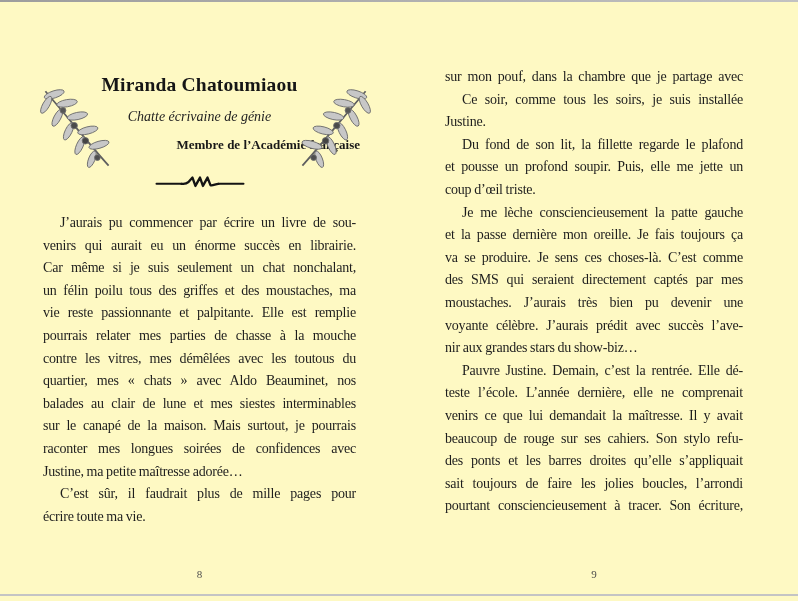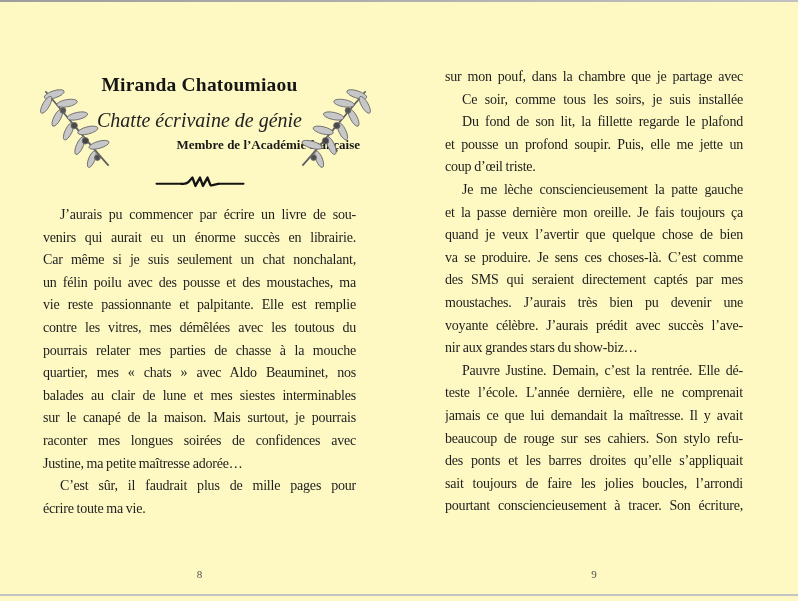--- a/index.html
+++ b/index.html
@@ -20,38 +20,38 @@
   .page.right{left:445px;width:298px;}
 
   
   .hdr-title{
     position:absolute;top:74px;left:0;width:100%;
     text-align:center;font-weight:bold;font-size:19.5px;
     letter-spacing:.2px;color:#161616;
   }
   .hdr-subtitle{
     position:absolute;top:109px;left:0;width:100%;
-    text-align:center;font-style:italic;font-size:20px;color:#222;
+    text-align:center;font-style:italic;font-size:14px;color:#222;
   }
   .hdr-affiliation{
     position:absolute;top:137px;left:4px;width:100%;
     text-align:right;font-weight:bold;font-size:13px;color:#191919;
   }
   .branch{position:absolute;width:80px;height:92px;top:82px;}
   .branch.left-b{left:-8px;}
   .branch.right-b{right:-20px;transform:scaleX(-1);}
   .divider{
     position:absolute;top:173px;left:50%;
     transform:translateX(-50%);
     width:92px;height:20px;
   }
 
   
   .body-text{position:absolute;left:0;width:100%;}
-  .page.left  .body-text{top:204px;}
+  .page.left  .body-text{top:212px;}
   .page.right .body-text{top:66px;}
   .line{
     white-space:nowrap;overflow:hidden;
     height:22.6px;line-height:22.6px;
     font-size:14px;
     letter-spacing:-0.2px;word-spacing:-0.5px;
     text-align:justify;text-align-last:justify;
     color:#1d1d1d;
   }
   .line.indent{text-indent:17px;}
@@ -120,54 +120,54 @@
         <path d="M3,11 H33" stroke-width="2.4"></path>
         <path d="M77,11 H107" stroke-width="2.4"></path>
         <path d="M33,11 C37,11.5 39,11 41,9 L46,3.5 L49.5,13.5 L55,3.5 L58.5,13.5 L64,3.5 L67.5,12.5 C69.5,13.5 73,11.5 77,11" stroke-width="2.8"></path>
       </g>
     </svg>
 
     <div class="body-text">
         <div class="line indent">J’aurais pu commencer par écrire un livre de sou-</div>
         <div class="line">venirs qui aurait eu un énorme succès en librairie.</div>
         <div class="line">Car même si je suis seulement un chat nonchalant,</div>
-        <div class="line">un félin poilu avec des pousse et des moustaches, ma</div>
+        <div class="line">un félin poilu tous des griffes et des moustaches, ma</div>
         <div class="line">vie reste passionnante et palpitante. Elle est remplie</div>
+        <div class="line">pourrais relater mes parties de chasse à la mouche</div>
         <div class="line">contre les vitres, mes démêlées avec les toutous du</div>
-        <div class="line">pourrais relater mes parties de chasse à la mouche</div>
         <div class="line">quartier, mes « chats » avec Aldo Beauminet, nos</div>
         <div class="line">balades au clair de lune et mes siestes interminables</div>
         <div class="line">sur le canapé de la maison. Mais surtout, je pourrais</div>
         <div class="line">raconter mes longues soirées de confidences avec</div>
         <div class="line end">Justine, ma petite maîtresse adorée…</div>
         <div class="line indent">C’est sûr, il faudrait plus de mille pages pour</div>
         <div class="line end">écrire toute ma vie.</div>
       </div>
 
     <div class="page-number">8</div>
   </div>
 
   <div class="page right">
     <div class="body-text">
         <div class="line">sur mon pouf, dans la chambre que je partage avec</div>
         <div class="line indent">Ce soir, comme tous les soirs, je suis installée</div>
+        <div class="line end">Justine.</div>
         <div class="line indent">Du fond de son lit, la fillette regarde le plafond</div>
         <div class="line">et pousse un profond soupir. Puis, elle me jette un</div>
         <div class="line end">coup d’œil triste.</div>
         <div class="line indent">Je me lèche consciencieusement la patte gauche</div>
         <div class="line">et la passe dernière mon oreille. Je fais toujours ça</div>
-        <div class="line">quand je veux l’avertir que quelque chose de bien</div>
         <div class="line">va se produire. Je sens ces choses-là. C’est comme</div>
         <div class="line">des SMS qui seraient directement captés par mes</div>
         <div class="line">moustaches. J’aurais très bien pu devenir une</div>
         <div class="line">voyante célèbre. J’aurais prédit avec succès l’ave-</div>
         <div class="line end">nir aux grandes stars du show-biz…</div>
         <div class="line indent">Pauvre Justine. Demain, c’est la rentrée. Elle dé-</div>
         <div class="line">teste l’école. L’année dernière, elle ne comprenait</div>
-        <div class="line">jamais ce que lui demandait la maîtresse. Il y avait</div>
+        <div class="line">venirs ce que lui demandait la maîtresse. Il y avait</div>
         <div class="line">beaucoup de rouge sur ses cahiers. Son stylo refu-</div>
         <div class="line">des ponts et les barres droites qu’elle s’appliquait</div>
         <div class="line">sait toujours de faire les jolies boucles, l’arrondi</div>
         <div class="line">pourtant consciencieusement à tracer. Son écriture,</div>
       </div>
     <div class="page-number">9</div>
   </div>
 
   <div class="edge-rule bottom"></div>
 </div>

